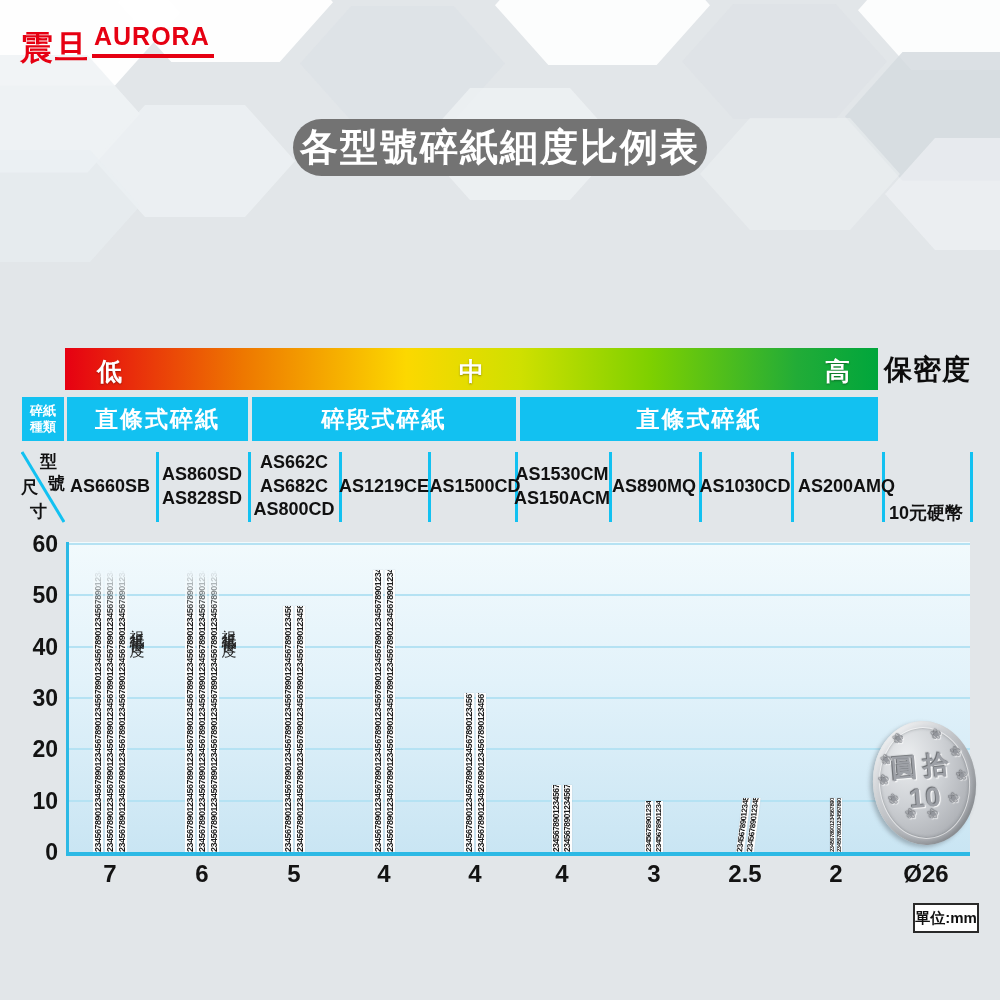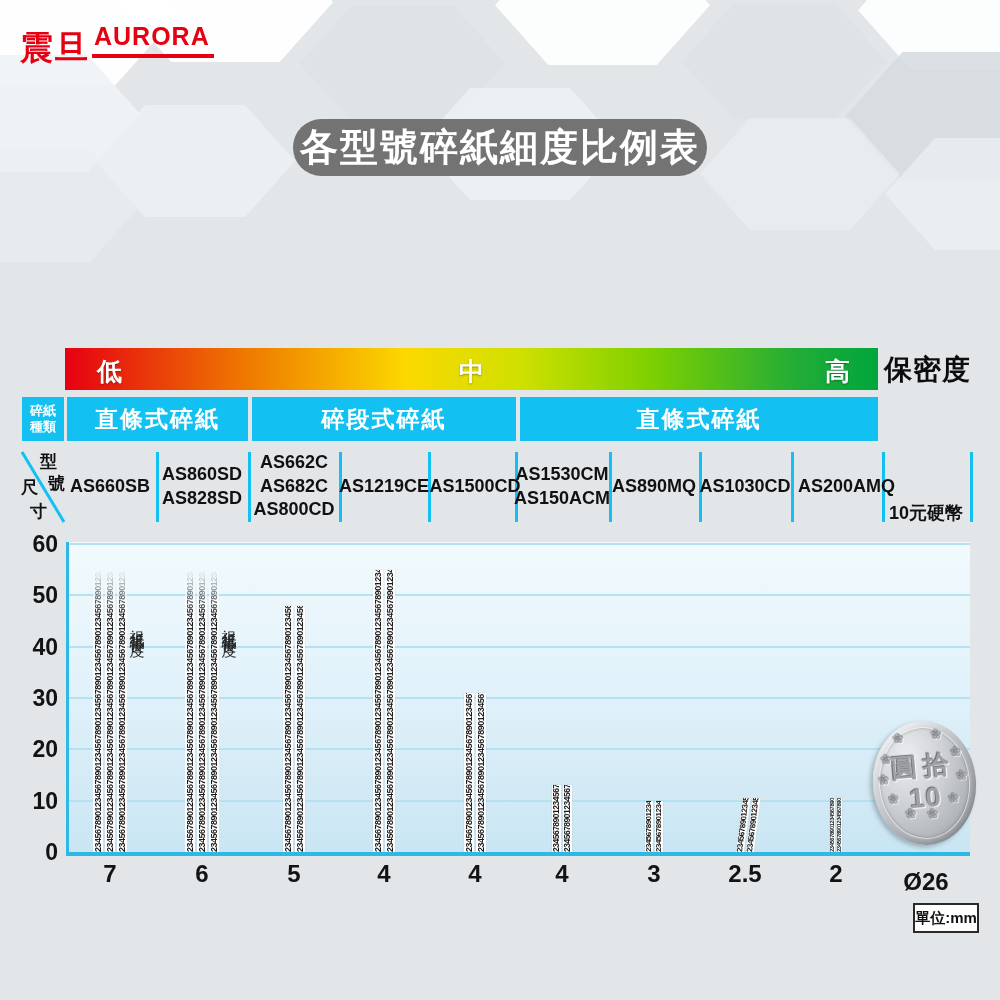--- a/index.html
+++ b/index.html
@@ -278,21 +278,21 @@
   <div id="xlabels">
       <div class="xlabel" style="left: 70px;">7</div>
       <div class="xlabel" style="left: 162px;">6</div>
       <div class="xlabel" style="left: 254px;">5</div>
       <div class="xlabel" style="left: 344px;">4</div>
       <div class="xlabel" style="left: 435px;">4</div>
       <div class="xlabel" style="left: 522px;">4</div>
       <div class="xlabel" style="left: 614px;">3</div>
       <div class="xlabel" style="left: 705px;">2.5</div>
       <div class="xlabel" style="left: 796px;">2</div>
-      <div class="xlabel" style="left: 886px; margin-top: 8px;">Ø26</div>
+      <div class="xlabel" style="left: 886px;">Ø26</div>
     </div>
 
   <div class="coin">
     <div class="coin-ring"></div>
     <div class="coin-txt coin-name">圓拾</div>
     <div class="coin-txt coin-val">10</div>
     <div id="blossoms">
         <div class="blossom" style="left: 24px; top: 8px;">❀</div>
         <div class="blossom" style="left: 62px; top: 7px;">❀</div>
         <div class="blossom" style="left: 10px; top: 28px;">❀</div>

